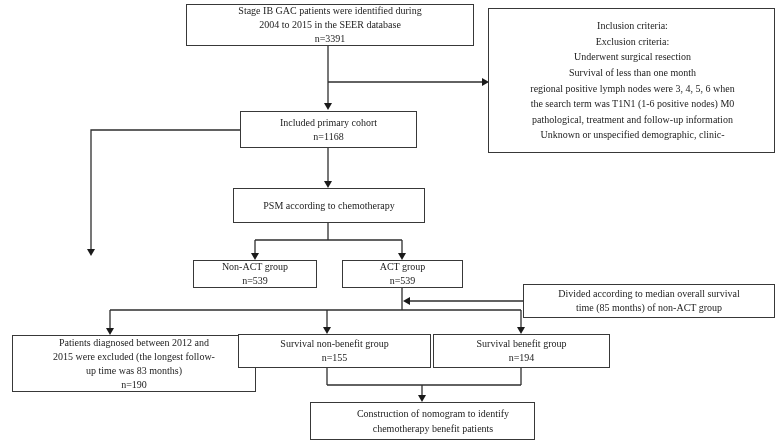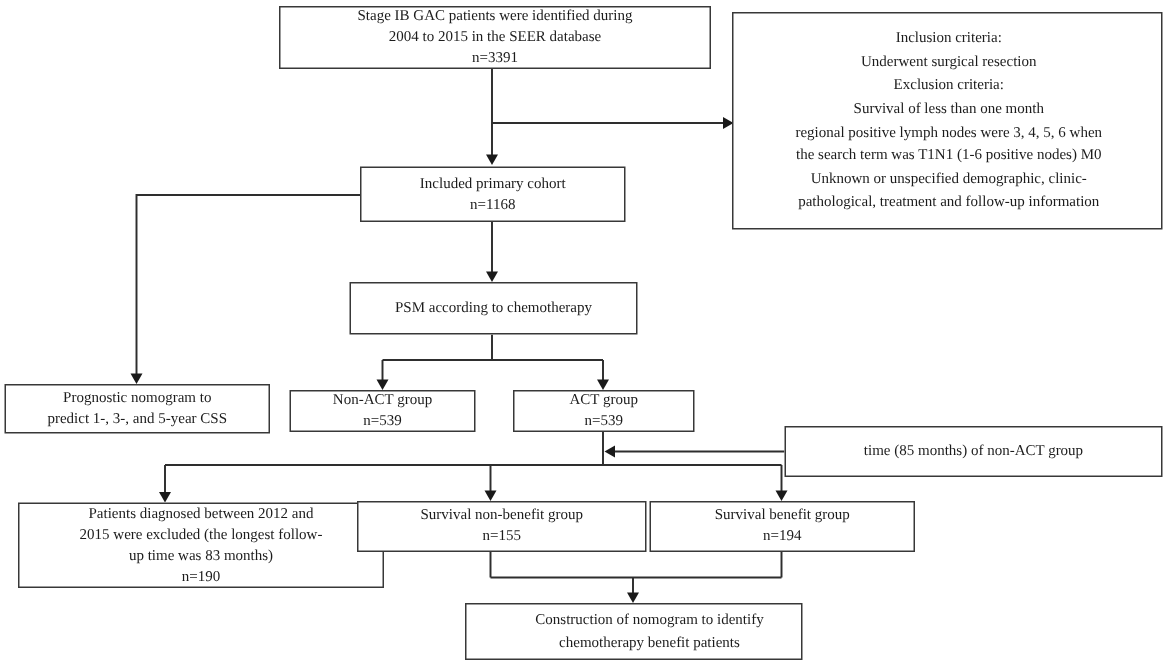--- a/index.html
+++ b/index.html
@@ -102,54 +102,51 @@
   </svg>
 
   <div class="node" style="left:186px;top:4px;width:288px;height:42px">
     <div class="ln">Stage IB GAC patients were identified during</div>
     <div class="ln">2004 to 2015 in the SEER database</div>
     <div class="ln">n=3391</div>
   </div>
 
   <div class="node left-align" style="left:488px;top:8px;width:287px;height:145px">
     <div class="ln">Inclusion criteria:</div>
+    <div class="ln">Exclusion criteria:</div>
     <div class="ln">Underwent surgical resection</div>
-    <div class="ln">Exclusion criteria:</div>
     <div class="ln">Survival of less than one month</div>
     <div class="ln">regional positive lymph nodes were 3, 4, 5, 6 when</div>
     <div class="ln">the search term was T1N1 (1-6 positive nodes) M0</div>
+    <div class="ln">pathological, treatment and follow-up information</div>
     <div class="ln">Unknown or unspecified demographic, clinic-</div>
-    <div class="ln">pathological, treatment and follow-up information</div>
   </div>
 
   <div class="node" style="left:240px;top:111px;width:177px;height:37px">
     <div class="ln">Included primary cohort</div>
     <div class="ln">n=1168</div>
   </div>
 
   <div class="node" style="left:233px;top:188px;width:192px;height:35px">
     <div class="ln">PSM according to chemotherapy</div>
   </div>
 
-  <div class="node" style="left:3px;top:256px;width:177px;height:33px">
-    <div class="ln">Prognostic nomogram to</div>
-    <div class="ln">predict 1-, 3-, and 5-year CSS</div>
-  </div>
 
   <div class="node" style="left:193px;top:260px;width:124px;height:28px">
     <div class="ln">Non-ACT group</div>
     <div class="ln">n=539</div>
   </div>
 
   <div class="node" style="left:342px;top:260px;width:121px;height:28px">
     <div class="ln">ACT group</div>
     <div class="ln">n=539</div>
   </div>
 
   <div class="node" style="left:523px;top:284px;width:252px;height:34px">
+    <div class="ln">Divided according to median overall survival</div>
     <div class="ln">time (85 months) of non-ACT group</div>
   </div>
 
   <div class="node" style="left:12px;top:335px;width:244px;height:57px">
     <div class="ln">Patients diagnosed between 2012 and</div>
     <div class="ln">2015 were excluded (the longest follow-</div>
     <div class="ln">up time was 83 months)</div>
     <div class="ln">n=190</div>
   </div>
 

